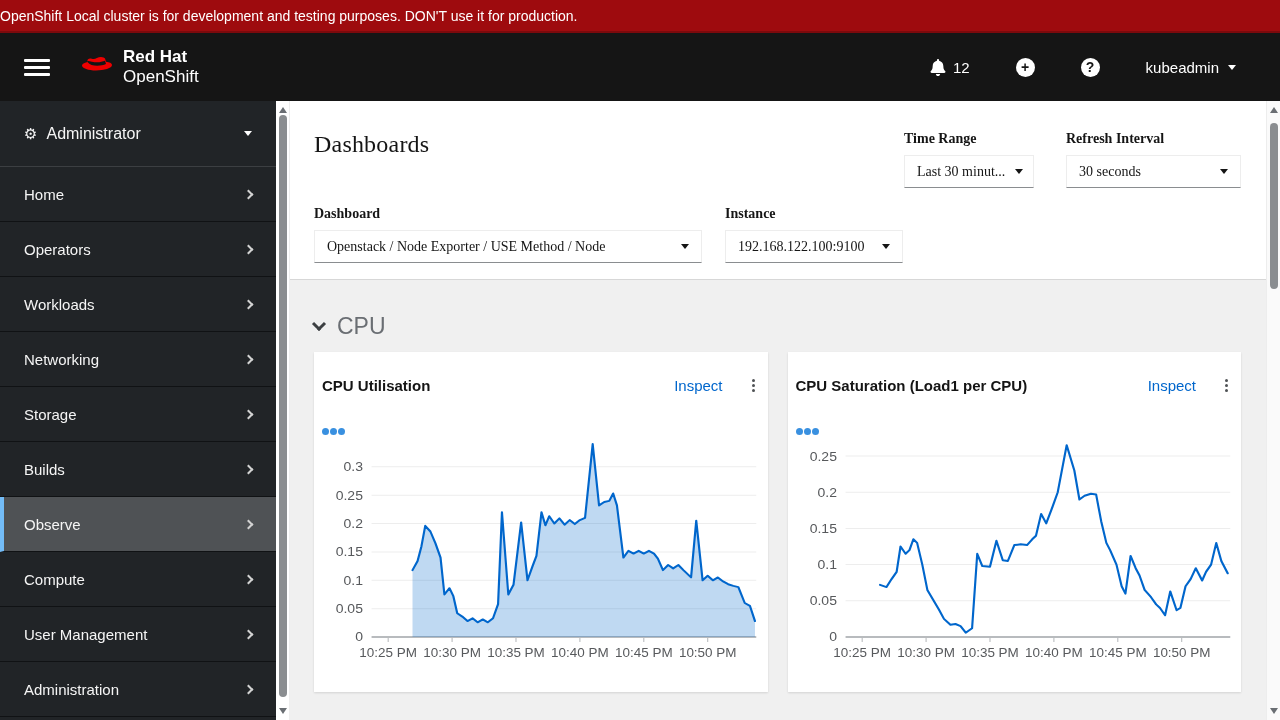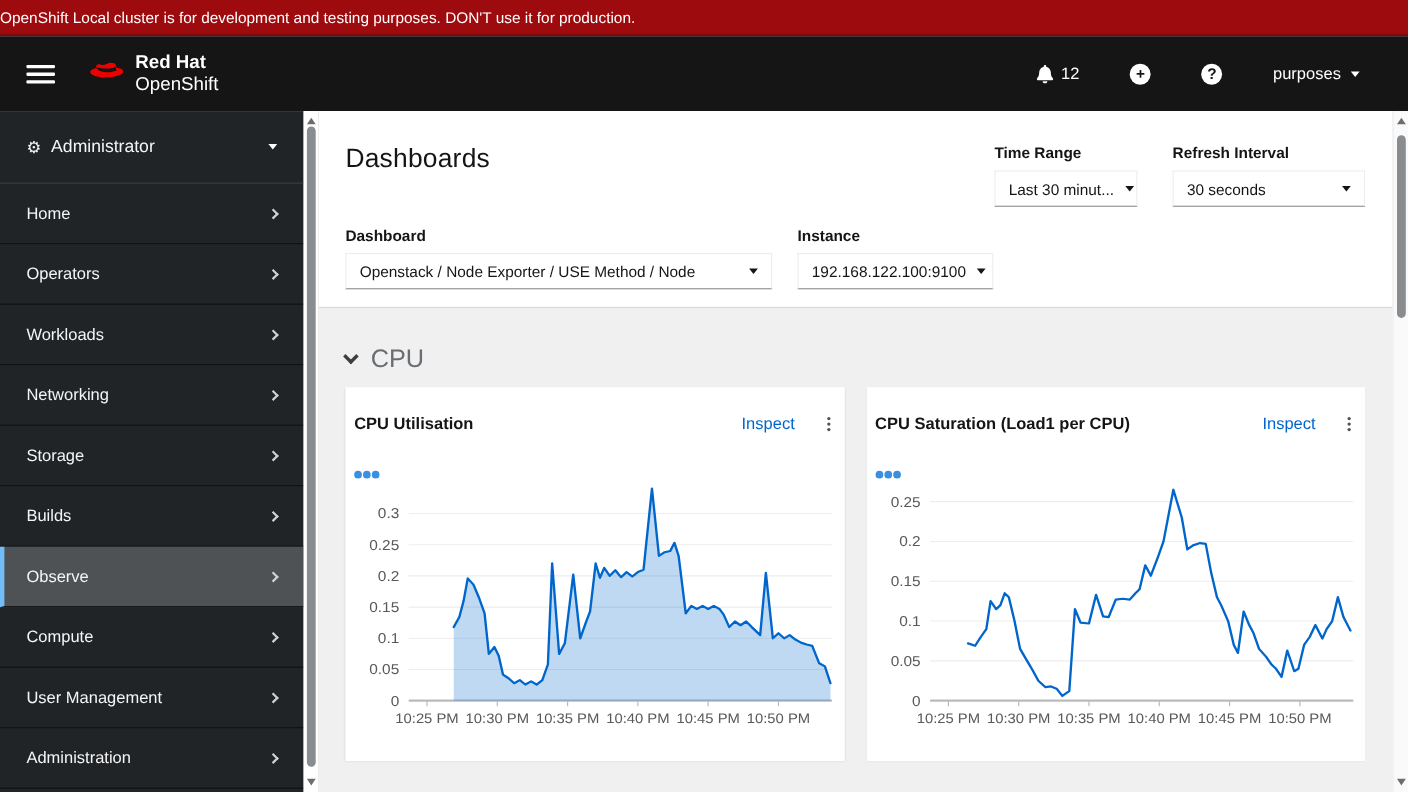--- a/index.html
+++ b/index.html
@@ -40,21 +40,21 @@
   .sb-outer { background:#fafafa; border-left:1px solid #ededed; }
   .sb .arrow-up, .sb .arrow-down { position:absolute; left:3px; width:0; height:0; border-left:4px solid transparent; border-right:4px solid transparent; cursor:pointer; }
   .sb .arrow-up { border-bottom:6px solid #6a6e73; top:6px; }
   .sb .arrow-down { border-top:6px solid #6a6e73; bottom:6px; }
   .sb .thumb { position:absolute; left:3px; width:8px; background:#8a8d90; border-radius:4px; cursor:pointer; }
   .sb-inner .thumb { top:14px; height:582px; }
   .sb-outer .thumb { top:22px; height:166px; }
 
   
   .content { flex:1; display:flex; flex-direction:column; background:#f0f0f0; overflow:hidden; }
-  .content-head { background:#fff; padding:30px 25px 16px 24px; }
+  .content-head { background:#fff; padding:30px 25px 16px 24px;font-family:Liberation Serif, serif; }
   .head-row { display:flex; justify-content:space-between; align-items:flex-start; }
   h1.title { font-size:24px; font-weight:500; color:#151515; letter-spacing:0.2px; }
   .field label { display:block; font-size:14px; font-weight:700; color:#151515; margin-bottom:8px; }
   .select { height:33px; background:#fff; border:1px solid #ededed; border-bottom-color:#8a8d90; display:flex; align-items:center; justify-content:space-between; gap:10px; padding:0 12px; font-size:14px; color:#151515; cursor:pointer; white-space:nowrap; }
   .select .caret-down { border-top-color:#151515; }
   .range-group { display:flex; gap:32px; }
   .w150 .select { width:130px; }
   .w149 .select { width:175px; }
   .board-row { display:flex; gap:23px; margin-top:18px; }
   .w365 .select { width:388px; }
@@ -103,21 +103,21 @@
   <div class="mast-right">
     <div class="notif">
       <svg width="16" height="17" viewBox="0 0 448 512">
         <path fill="#fff" d="M224 512c35 0 64-29 64-64H160c0 35 29 64 64 64zm215-149c-19-21-55-52-55-155 0-78-55-141-128-156V32a32 32 0 10-64 0v20C119 67 64 130 64 208c0 103-36 134-55 155-6 7-9 15-9 23 0 17 13 34 33 34h382c20 0 33-17 33-34 0-8-3-16-9-23z"></path>
       </svg>
       <span>12</span>
     </div>
     <span class="circle-icon">+</span>
     <span class="circle-icon">?</span>
     <div class="user-menu">
-      <span>purposes</span>
+      <span>kubeadmin</span>
       <span class="caret-down"></span>
     </div>
   </div>
 </header>
 
 <div class="page">
 
   <nav class="sidebar">
     <div class="perspective">
       <span class="cogs">⚙</span>

